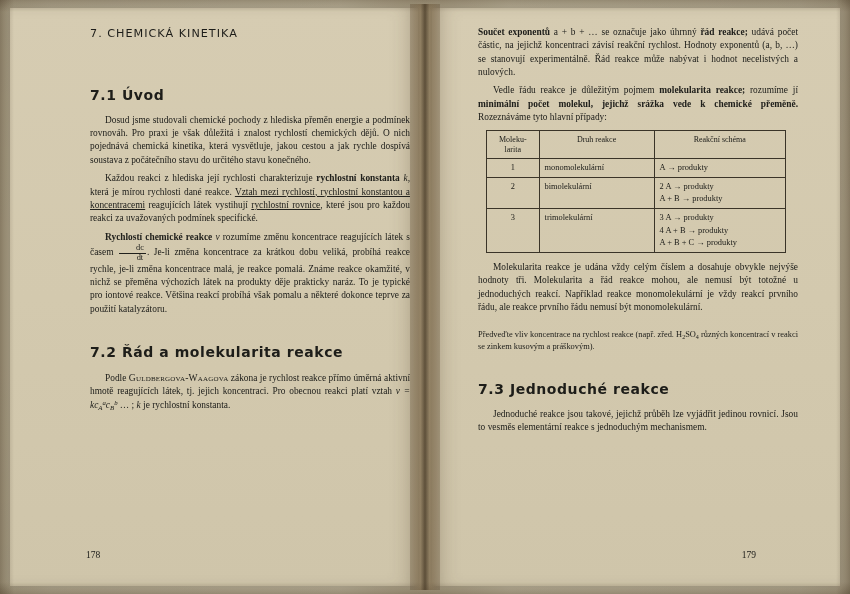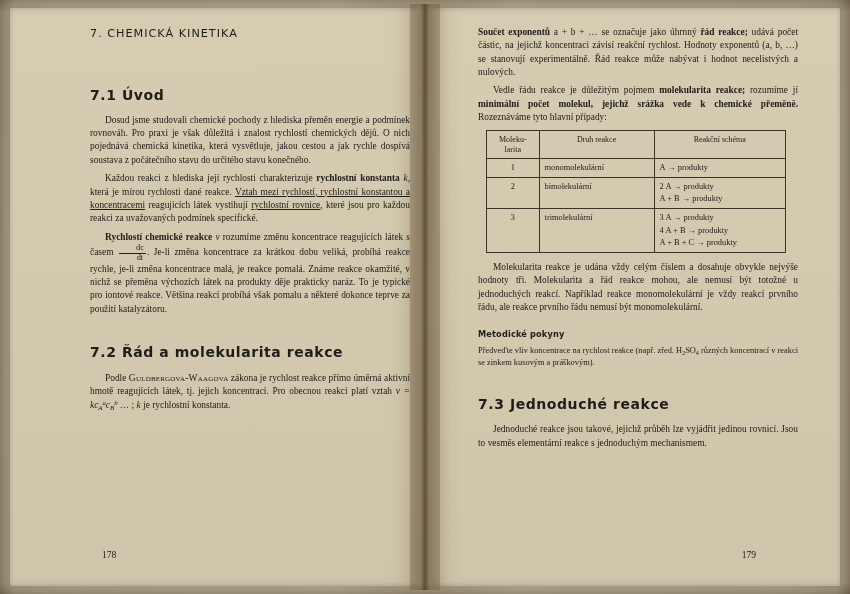--- a/index.html
+++ b/index.html
@@ -59,21 +59,21 @@
   .mono-it{font-style:italic;}
   .methodical{
     font-family:"DejaVu Sans", sans-serif;
     font-size:8.2px;font-weight:bold;letter-spacing:.02em;margin:0 0 4px 0;
   }
   .small-note{font-size:8.4px;line-height:1.38;text-indent:0;margin:0 0 5px 0;}
   .folio{
     position:absolute;bottom:34px;font-size:9.5px;color:#20201c;
     font-family:"Liberation Serif", serif;
   }
-  .folio.left{left:102px;}
+  .folio.left{left:86px;}
   .folio.right{right:94px;}
 
   table.mol{
     border-collapse:collapse;width:300px;margin:6px 0 8px 8px;
     font-size:8.4px;color:#20201c;
   }
   table.mol th, table.mol td{
     border:1px solid #3a3428;padding:3px 5px;vertical-align:top;
   }
   table.mol th{
@@ -180,21 +180,20 @@
             <div>A + B + C → produkty</div>
           </td>
         </tr>
       </tbody>
     </table>
 
     <p>Molekularita reakce je udána vždy celým číslem a dosahuje obvykle nejvýše hodnoty tři. Molekularita a řád reakce mohou, ale nemusí být totožné u jednoduchých reakcí. Například reakce monomolekulární je vždy reakcí prvního řádu, ale reakce prvního řádu nemusí být monomolekulární.</p>
 
     <div class="sp-sm"></div>
 
-    <div class="methodical">Metodické pokyny</div>
     <p class="small-note">
       Předveďte vliv koncentrace na rychlost reakce (např. zřed. H<sub>2</sub>SO<sub>4</sub> různých koncentrací v reakci se zinkem kusovým a práškovým).
     </p>
 
     <div class="sp-md"></div>
 
     <h2 class="section">7.3 Jednoduché reakce</h2>
 
     <p>Jednoduché reakce jsou takové, jejichž průběh lze vyjádřit jedinou rovnicí. Jsou to vesměs elementární reakce s jednoduchým mechanismem.</p>
 

